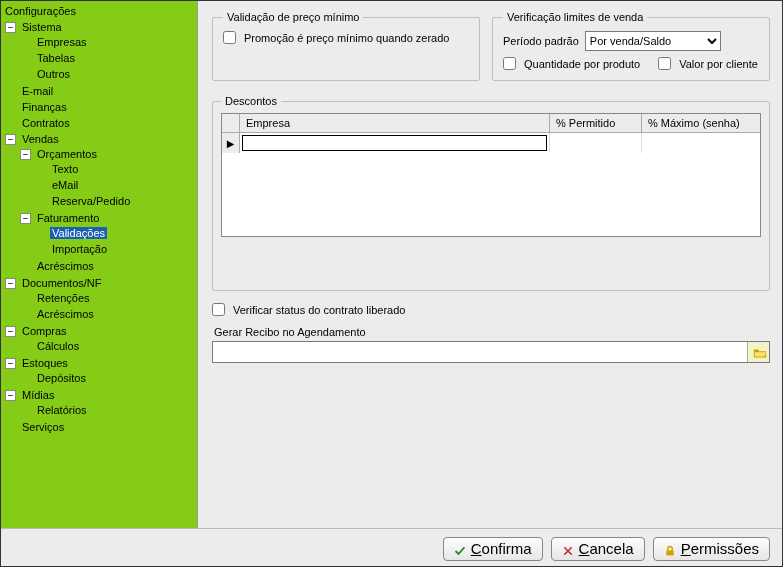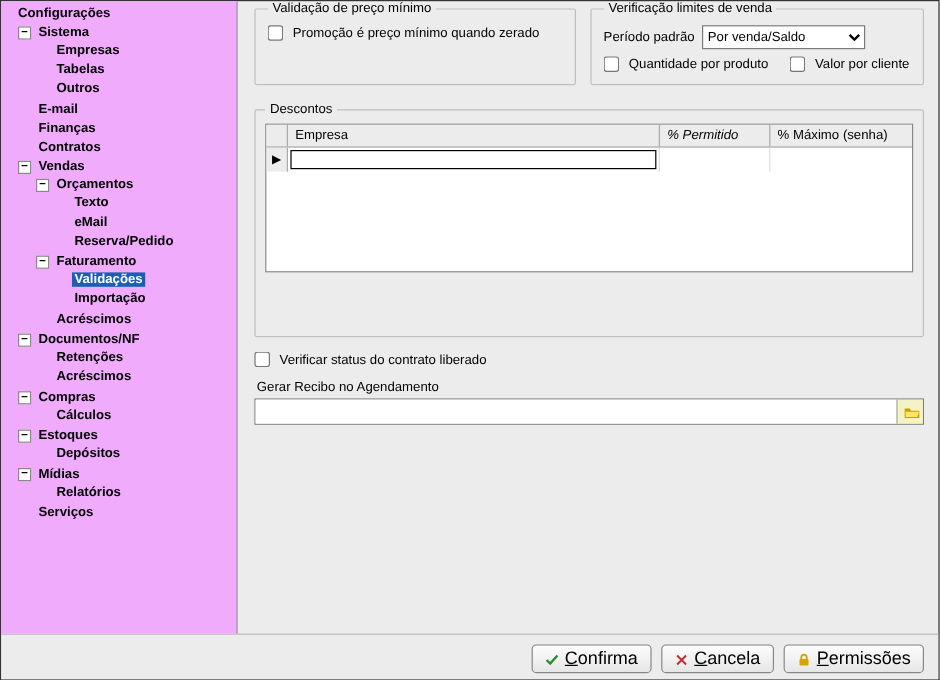--- a/index.html
+++ b/index.html
@@ -14,25 +14,24 @@
     overflow: hidden;
     border: 1px solid #333;
   }
   .container {
     display: flex;
     width: 100%;
     height: 527px;
   }
   .sidebar {
     width: 197px;
-    background: #f0abfc;
+    background: #84cc16;
     border-right: 1px solid #999;
-    padding: 2px 10px;
+    padding: 2px 0;
     overflow: auto;
-    font-weight: bold;
   }
   .tree-title {
     padding: 2px 4px;
     font-size: 11px;
   }
   ul.tree, ul.tree ul {
     list-style: none;
     margin: 0;
     padding: 0;
   }
@@ -61,21 +60,21 @@
     font-family: monospace;
   }
   .indent { display:inline-block; }
   .node-label { padding: 0 2px; }
   .node.selected .node-label {
     background: #1a5fb4;
     color: #fff;
   }
   .main {
     flex: 1;
-    padding: 0 12px 6px 14px;
+    padding: 10px 12px 6px 14px;
     position: relative;
   }
   .row-fs {
     display: flex;
     gap: 12px;
     margin-bottom: 14px;
   }
   fieldset {
     border: 1px solid #bfbfbf;
     border-radius: 2px;
@@ -137,21 +136,21 @@
   .gh {
     border-right: 1px solid #aaa;
     padding: 2px 6px;
     font-size: 11px;
     height: 18px;
     display: flex;
     align-items: center;
   }
   .gh.rowhdr { width: 18px; padding:0; }
   .gh.c-emp { flex: 1; }
-  .gh.c-perm { width: 92px; font-style: italic; }
+  .gh.c-perm { width: 92px; }
   .gh.c-max { width: 118px; border-right: none;}
   .grid-body {
     flex: 1;
     overflow: auto;
     position: relative;
   }
   .grid-row {
     display: flex;
     height: 20px;
     align-items: stretch;

